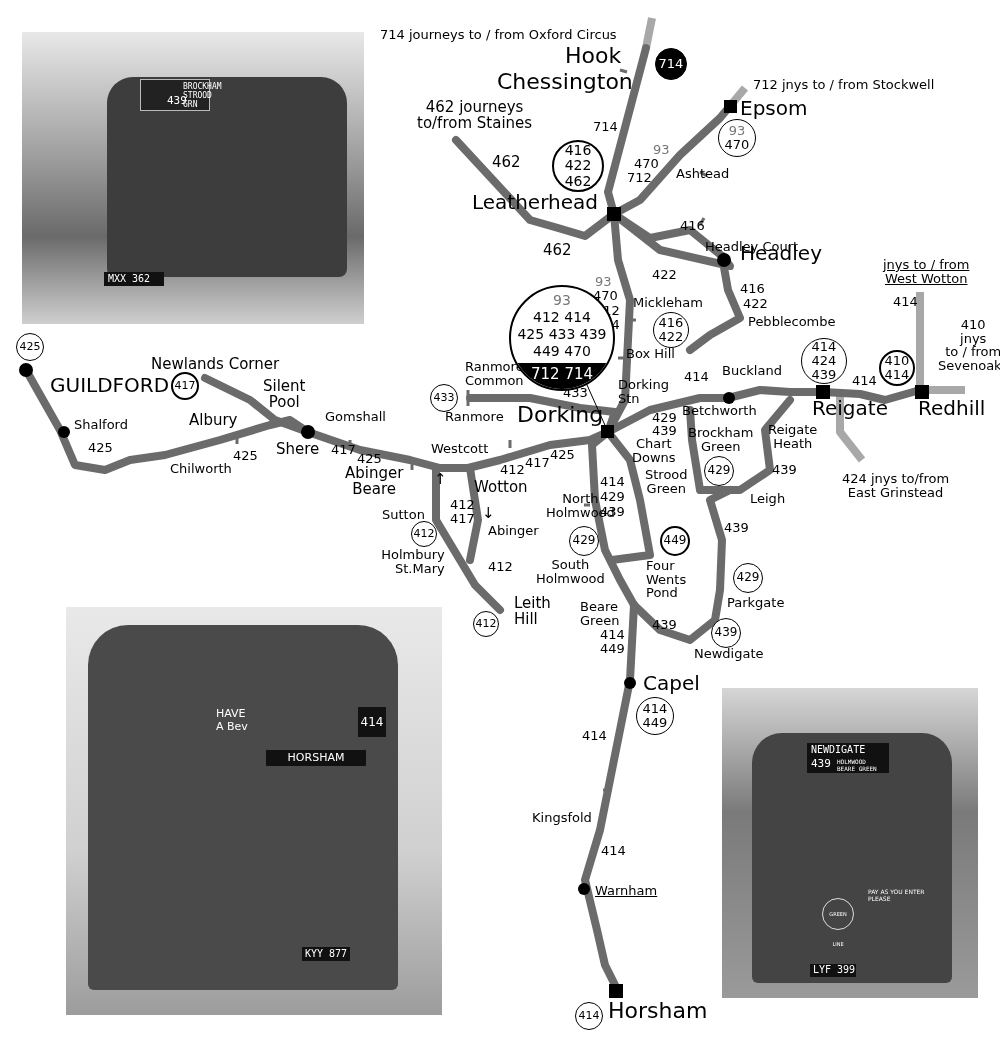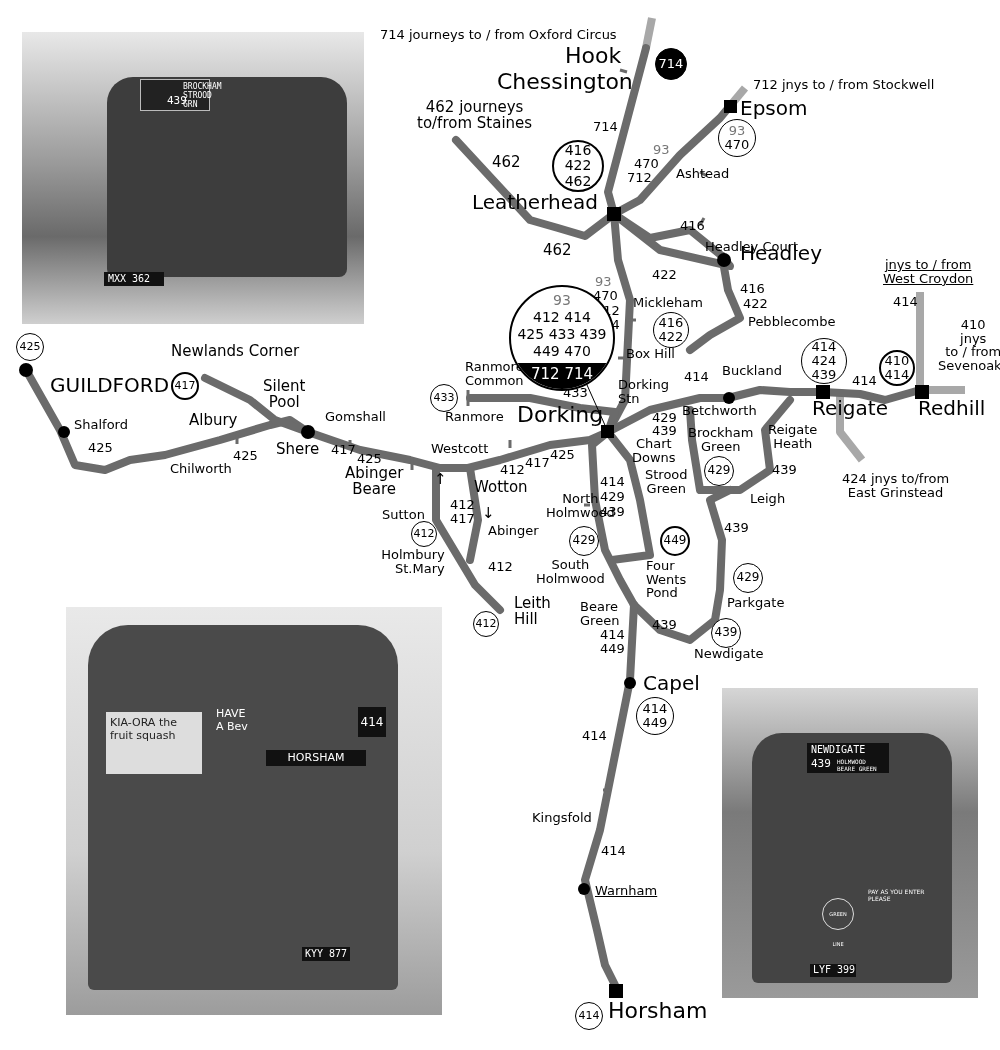--- a/index.html
+++ b/index.html
@@ -99,21 +99,20 @@
     <span class="cap" style="left:2px;top:2px;font-size:8px;margin-left:40px;">BROCKHAM STROOD GRN</span>
     <span class="cap" style="left:26px;top:14px;font-size:11px;">439</span>
   </div>
   <div style="position:absolute;left:82px;top:240px;width:60px;height:14px;background:#111;">
     <span class="cap" style="left:4px;top:1px;">MXX 362</span>
   </div>
 </div>
 
 <div class="photo" style="left:66px;top:607px;width:376px;height:408px;background:linear-gradient(#e9e9e9 0%,#d0d0d0 60%,#9c9c9c 100%);">
   <div style="position:absolute;left:22px;top:18px;width:310px;height:365px;background:#4a4a4a;border-radius:40px 40px 6px 6px;"></div>
-  <div style="position:absolute;left:40px;top:105px;width:96px;height:62px;background:#ddd;color:#222;font-size:11px;padding:4px;box-sizing:border-box;">KIA-ORA the fruit squash</div>
   <div style="position:absolute;left:292px;top:100px;width:28px;height:30px;background:#111;color:#fff;font-size:12px;text-align:center;line-height:30px;">414</div>
   <div style="position:absolute;left:200px;top:143px;width:100px;height:16px;background:#111;color:#fff;font-size:11px;text-align:center;line-height:16px;">HORSHAM</div>
   <div style="position:absolute;left:150px;top:100px;width:38px;height:40px;color:#fff;font-size:11px;">HAVE A Bev</div>
   <div style="position:absolute;left:236px;top:340px;width:48px;height:14px;background:#111;">
     <span class="cap" style="left:3px;top:1px;">KYY 877</span>
   </div>
 </div>
 
 <div class="photo" style="left:722px;top:688px;width:256px;height:310px;background:linear-gradient(#d6d6d6 0%,#7a7a7a 40%,#9a9a9a 100%);">
   <div style="position:absolute;left:30px;top:45px;width:200px;height:250px;background:#444;border-radius:30px 30px 6px 6px;"></div>
@@ -161,21 +160,21 @@
 <span class="label sm center" style="left:632px;top:437px;">
   <span>Chart</span><br><span>Downs</span>
 </span>
 <span class="label sm center" style="left:645px;top:468px;">
   <span>Strood</span><br><span>Green</span>
 </span>
 <span class="label sm center" style="left:465px;top:360px;">
   <span>Ranmore</span><br><span>Common</span>
 </span>
 <span class="label sm" style="left:445px;top:410px;">Ranmore</span>
-<span class="label md" style="left:151px;top:344px;margin-left:20px;">Newlands Corner</span>
+<span class="label md" style="left:151px;top:357px;">Newlands Corner</span>
 <span class="label md center" style="left:263px;top:379px;">
   <span>Silent</span><br><span>Pool</span>
 </span>
 <span class="label md" style="left:189px;top:413px;">Albury</span>
 <span class="label md" style="left:276px;top:442px;">Shere</span>
 <span class="label sm" style="left:325px;top:410px;">Gomshall</span>
 <span class="label sm" style="left:74px;top:418px;">Shalford</span>
 <span class="label sm" style="left:170px;top:462px;">Chilworth</span>
 <span class="label sm" style="left:431px;top:442px;">Westcott</span>
 <span class="label md center" style="left:345px;top:466px;">
@@ -206,21 +205,21 @@
 <span class="label sm" style="left:694px;top:647px;">Newdigate</span>
 <span class="label sm" style="left:532px;top:811px;">Kingsfold</span>
 <span class="label sm" style="left:595px;top:884px;text-decoration:underline;">Warnham</span>
 
 <span class="label sm" style="left:380px;top:28px;">714 journeys to / from Oxford Circus</span>
 <span class="label sm" style="left:753px;top:78px;">712 jnys to / from Stockwell</span>
 <span class="label md center" style="left:417px;top:100px;">
   <span>462 journeys</span><br><span>to/from Staines</span>
 </span>
 <span class="label sm center" style="left:883px;top:258px;text-decoration:underline;">
-  <span>jnys to / from</span><br><span>West Croydon</span>
+  <span>jnys to / from</span><br><span>West Wotton</span>
 </span>
 <span class="label sm center" style="left:938px;top:318px;">
   <span>410</span><br><span>jnys</span><br><span>to / from</span><br><span>Sevenoaks</span>
 </span>
 <span class="label sm center" style="left:842px;top:472px;">
   <span>424 jnys to/from</span><br><span>East Grinstead</span>
 </span>
 <span class="label md" style="left:434px;top:472px;">↑</span>
 <span class="label md" style="left:482px;top:506px;">↓</span>
 

